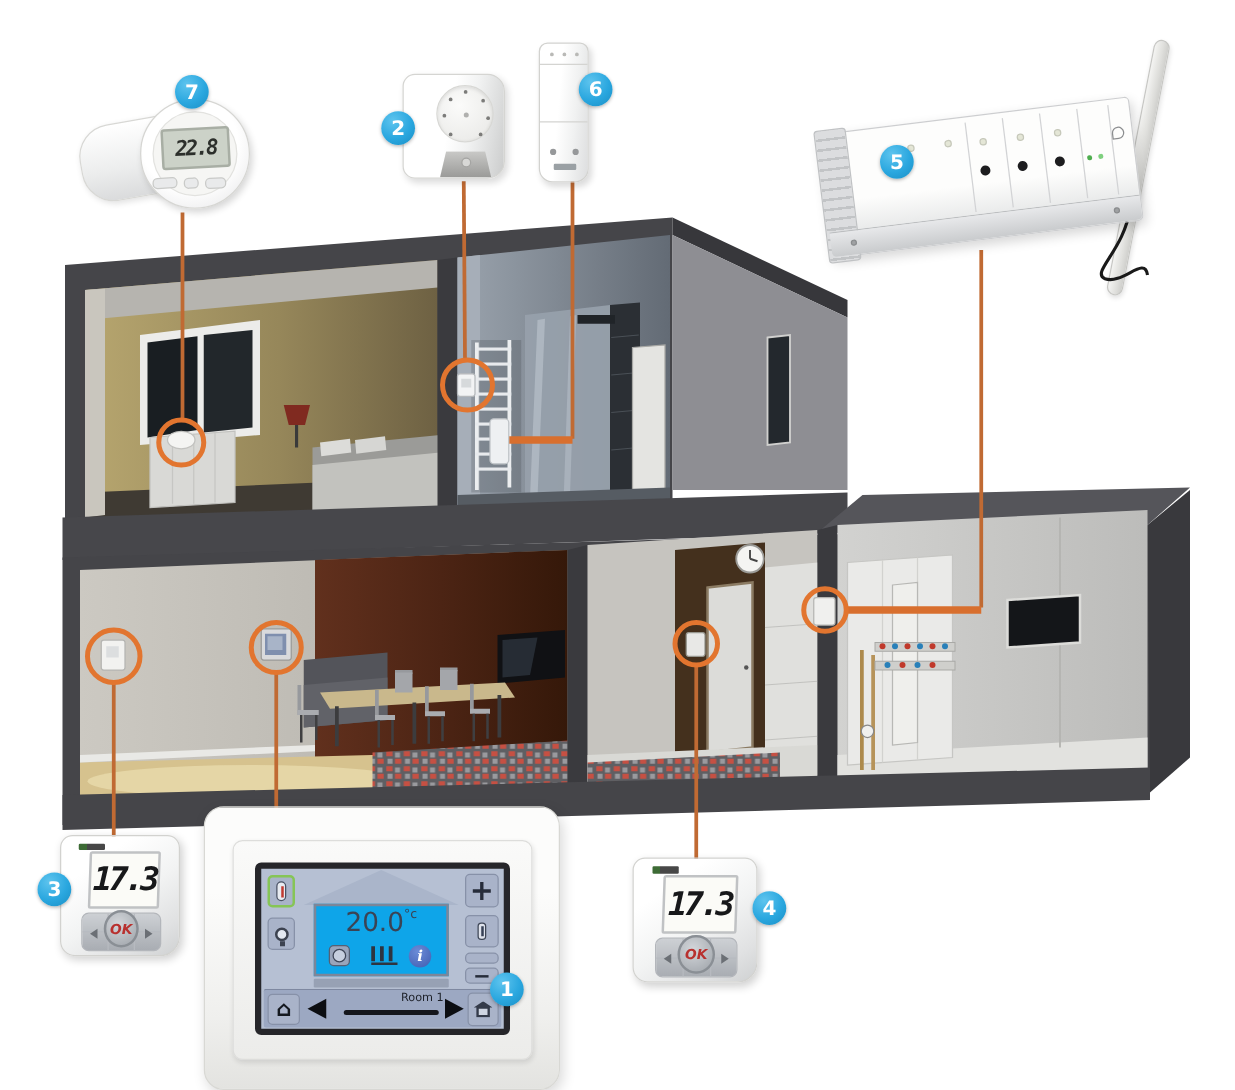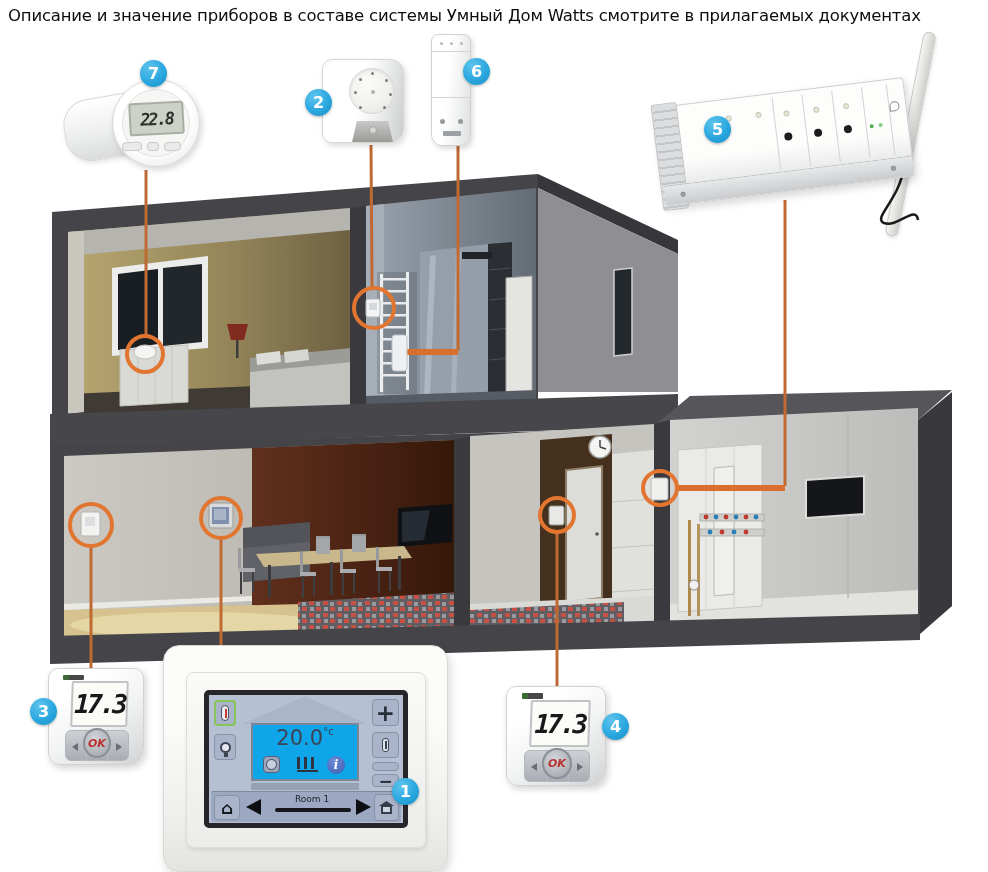--- a/index.html
+++ b/index.html
@@ -134,21 +134,21 @@
   #device1 .heatbar { position:absolute; bottom:10px; width:3px; height:12px; background:#2e3440; }
   #device1 .heatbase { position:absolute; bottom:7px; left:44px; width:21px; height:2px; background:#2e3440; }
   #device1 .infoic { position:absolute; right:12px; bottom:5px; width:18px; height:18px;
              border-radius:50%; background:radial-gradient(circle at 40% 30%,#6b8cd8,#3f5cb0);
              color:#fff; font-family:"DejaVu Serif", serif; font-style:italic; font-weight:bold;
              font-size:12px; display:flex; align-items:center; justify-content:center; }
   #device1 .progress { position:absolute; left:42px; top:88px; width:108px; height:7px;
              background:#97a1b4; border-radius:1px; }
   #device1 .bottombar { position:absolute; left:2px; top:96px; width:190px; height:31px;
              background:#9ca8c2; border-top:1px solid #7e88a0; border-radius:2px; }
-  #device1 .roomlbl { position:absolute; left:58px; top:2px; width:86px; text-align:center;
+  #device1 .roomlbl { position:absolute; left:58px; top:2px; width:86px; text-align:right;
              font-size:9px; color:#1d2129; }
   .arrowL { border-top:8px solid transparent; border-bottom:8px solid transparent;
             border-right:15px solid #0c0e12; }
   .arrowR { border-top:8px solid transparent; border-bottom:8px solid transparent;
             border-left:15px solid #0c0e12; }
   #device1 .slider { position:absolute; left:64px; top:16px; width:76px; height:4px;
              background:#14161c; border-radius:2px; }
   #device1 .homeg { font-size:17px; color:#14181f; font-weight:bold; }
   #device1 .zoneg { width:15px; height:13px; background:#343b4a;
              clip-path:polygon(50% 0,100% 38%,86% 38%,86% 100%,14% 100%,14% 38%,0 38%); position:relative; }
@@ -394,21 +394,20 @@
     <g stroke="#e2752f" stroke-width="4" fill="none">
       <circle cx="145" cy="354" r="18"></circle>
       <circle cx="374" cy="308" r="20"></circle>
       <circle cx="91" cy="525" r="21"></circle>
       <circle cx="221" cy="518" r="20"></circle>
       <circle cx="557" cy="515" r="17"></circle>
       <circle cx="660" cy="488" r="17"></circle>
     </g>
   </svg>
 
-  <div id="title">Описание и значение приборов в составе системы Умный Дом Watts смотрите в прилагаемых документах</div>
 
   <div id="device7" class="device" style="left:64px;top:78px;width:150px;height:100px">
     <div class="body7"></div>
     <div class="face"></div>
     <div class="facein"></div>
     <div class="lcd7">
       <span class="digits">22.8</span>
     </div>
     <div class="pill" style="left:58px;width:20px"></div>
     <div class="pill" style="left:83px;width:12px"></div>

